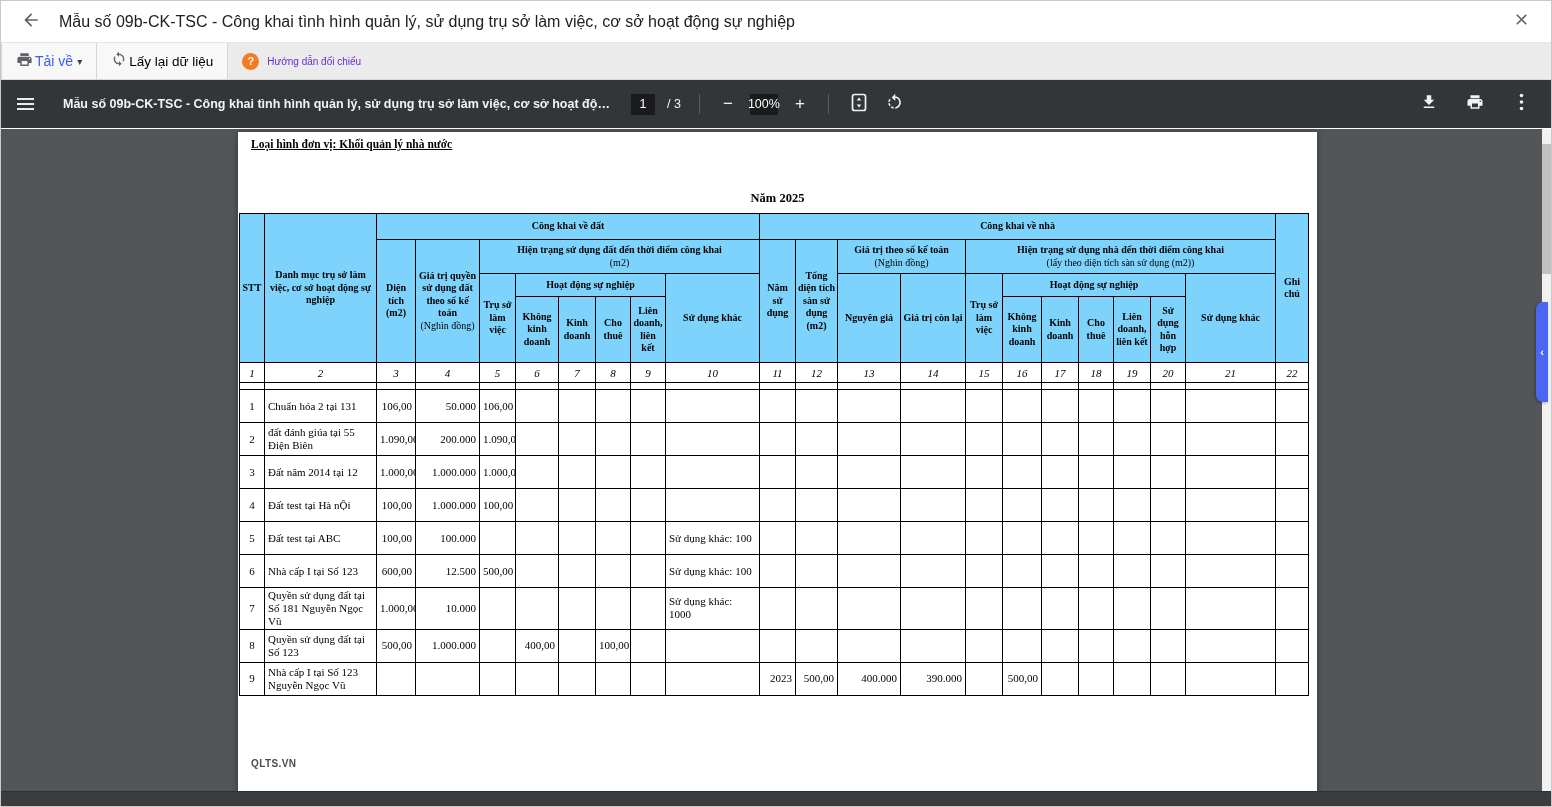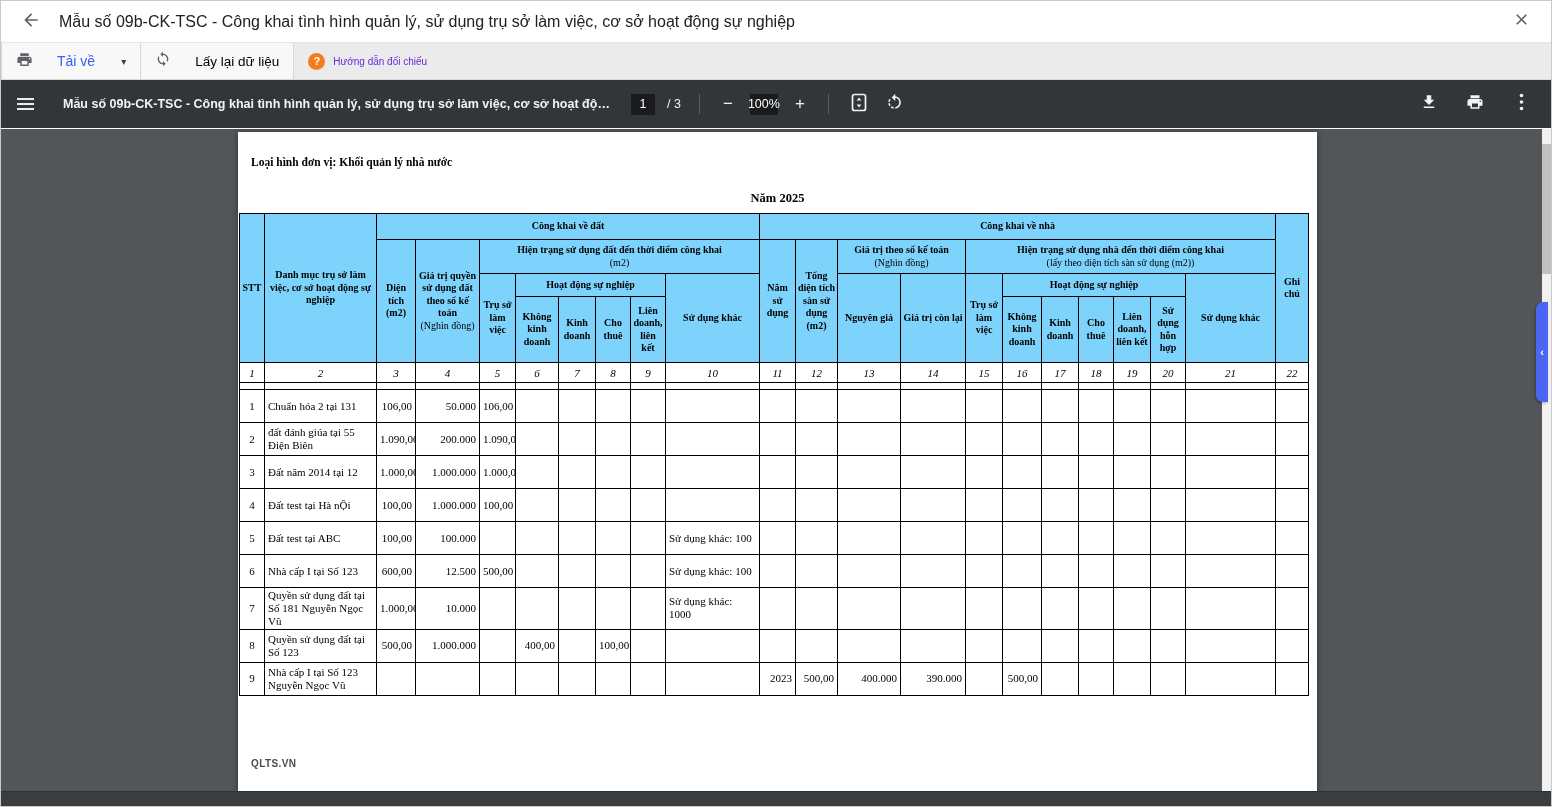--- a/index.html
+++ b/index.html
@@ -13,21 +13,21 @@
   .back-btn { width:28px; height:28px; display:flex; align-items:center; justify-content:center;
     cursor:pointer; flex:0 0 auto; }
   .win-title { font-size:16px; color:#202124; margin-left:14px; flex:1 1 auto;
     white-space:nowrap; overflow:hidden; }
   .close-btn { width:28px; height:28px; display:flex; align-items:center; justify-content:center;
     cursor:pointer; flex:0 0 auto; }
 
   
   .actionbar { height:37px; background:#ebebeb; display:flex; align-items:stretch;
     border-bottom:1px solid #d9d9d9; }
-  .ab-btn { display:flex; align-items:center; gap:24px; padding:0 14px;
+  .ab-btn { display:flex; align-items:center; gap:2px; padding:0 14px;
     background:#f8f8f8; border-right:1px solid #d6d6d6; cursor:pointer; }
   .ab-btn:first-child { border-left:1px solid #d6d6d6; }
   .ab-download-label { color:#3b5cf6; font-size:14px; }
   .ab-caret { font-size:10px; color:#3c4043; margin-left:2px; }
   .ab-reload-label { color:#000000; font-size:13.5px; }
   .ab-guide { display:flex; align-items:center; gap:8px; padding:0 14px; cursor:pointer; }
   .q-badge { width:17px; height:17px; border-radius:50%; background:#f57b20; color:#fff;
     font-size:11px; font-weight:bold; display:flex; align-items:center; justify-content:center; }
   .ab-guide-label { color:#6d28d9; font-size:10px; }
 
@@ -58,21 +58,21 @@
   .scrollbar { position:absolute; top:0; right:0; width:9px; bottom:0; background:#f1f1f1; }
   .scroll-thumb { position:absolute; top:15px; right:0; width:9px; height:130px; background:#c1c1c1; }
   .side-tab { position:absolute; top:173px; right:3px; width:12px; height:100px;
     background:#4a66f3; border-radius:7px 0 0 7px; display:flex; align-items:center;
     justify-content:center; cursor:pointer; z-index:5; box-shadow:-1px 1px 3px rgba(0,0,0,.3); }
   .side-tab .chev { color:#fff; font-size:11px; font-weight:bold; }
 
   
   .page { position:absolute; left:237px; top:3px; width:1079px; height:660px; background:#fff;
     box-shadow:0 1px 6px rgba(0,0,0,.4); font-family:"Liberation Serif", serif; color:#000; }
-  .unit-line { position:absolute; top:24px; left:13px; font-size:11.5px; font-weight:bold; }
+  .unit-line { position:absolute; top:6px; left:13px; font-size:11.5px; font-weight:bold;text-decoration:underline; }
   .doc-title { position:absolute; top:26px; width:100%; text-align:center; font-size:15.5px;
     font-weight:bold; letter-spacing:.2px; }
   .doc-year { position:absolute; top:59px; width:100%; text-align:center; font-size:12.5px;
     font-weight:bold; }
   .footer-logo { position:absolute; top:626px; left:13px; font-size:10px; font-weight:bold;
     color:#4a4d50; font-family:"Liberation Sans", sans-serif; letter-spacing:.4px; }
 
   
   table.form { position:absolute; top:81px; left:1px; width:1069px; border-collapse:collapse;
     table-layout:fixed; }

